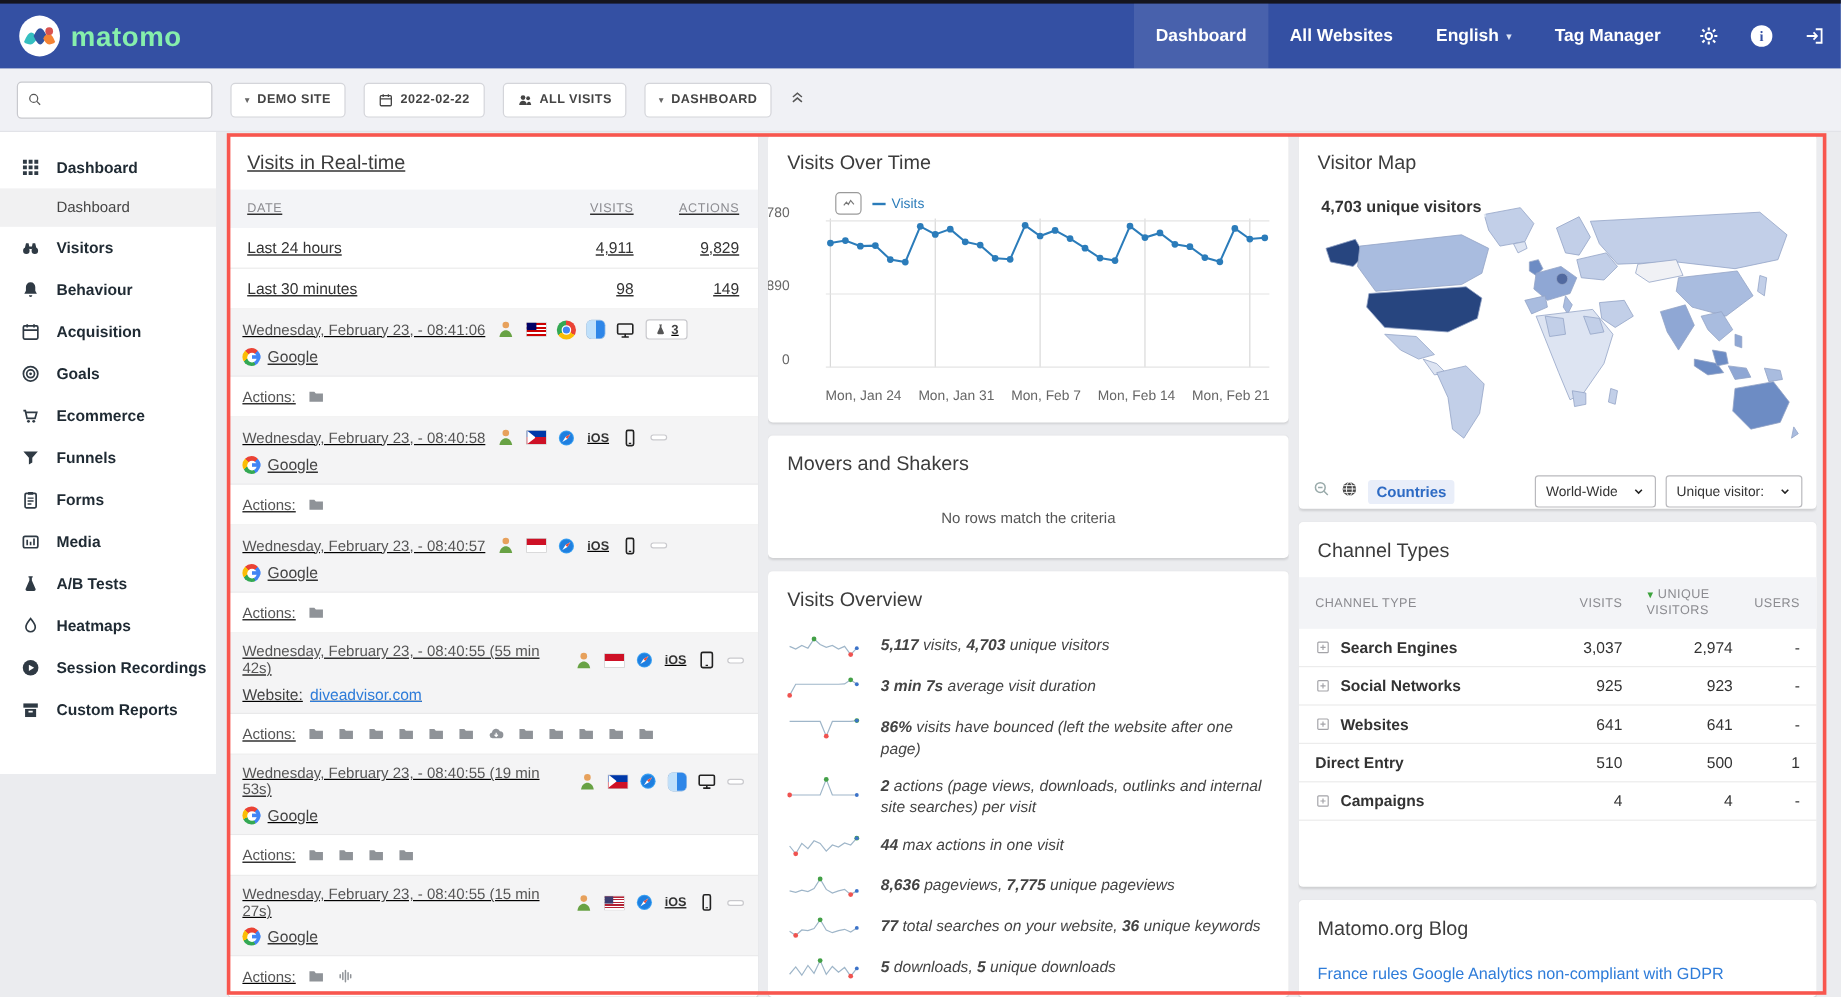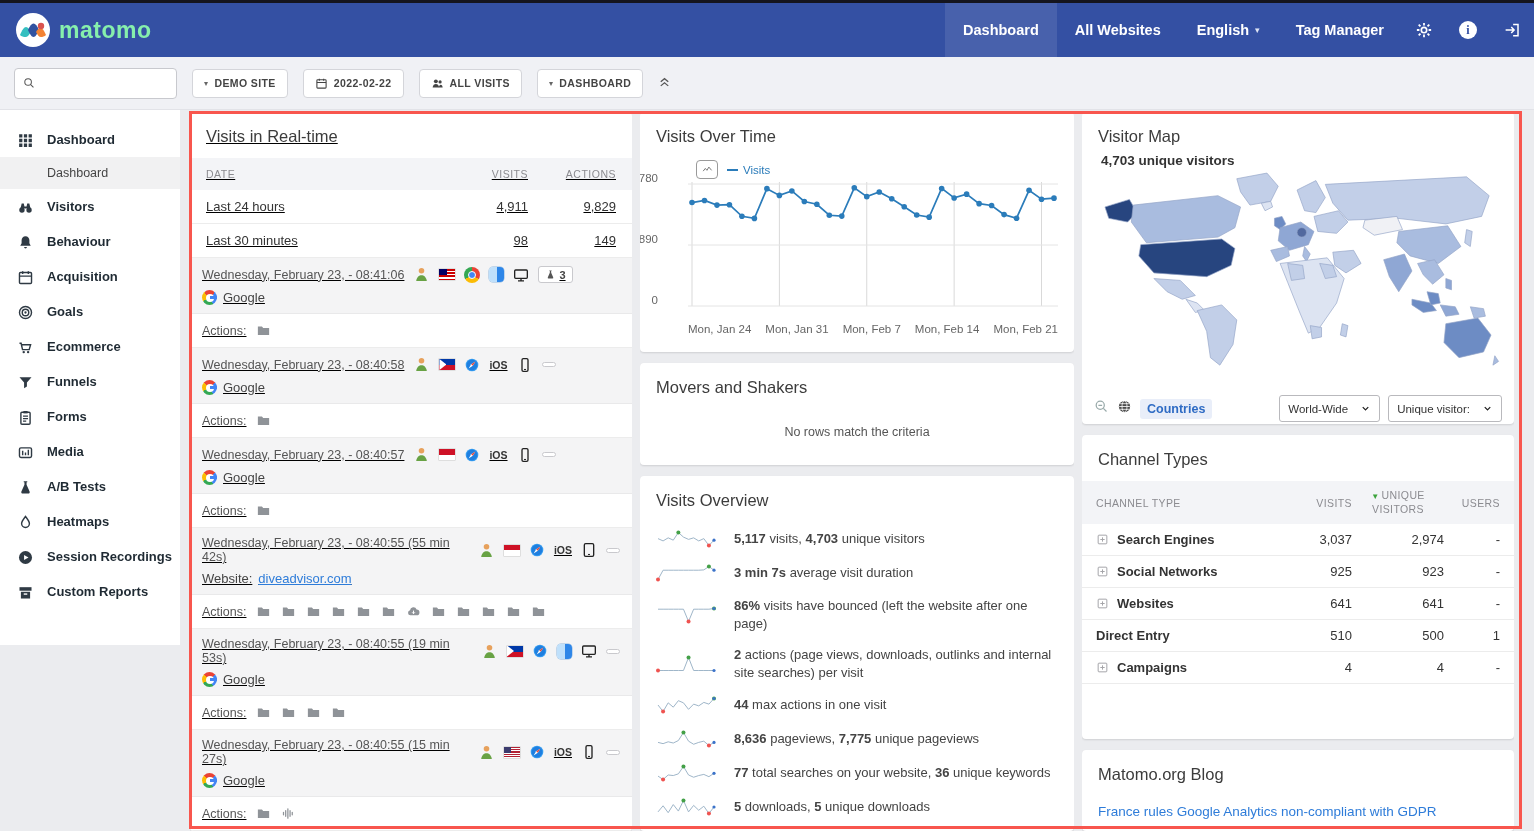--- a/index.html
+++ b/index.html
@@ -115,27 +115,27 @@
   .ylabs span { position:absolute; right:24px; font-size:11.5px; color:#666; }
   .xlabs { display:flex; justify-content:space-between; margin:3px 0 0 48px; width:370px;
     font-size:11.5px; color:#666; }
 
   
   #movers-card { flex:0 0 102px; }
   .movers-empty { text-align:center; font-size:12.5px; color:#555; padding-top:16px; }
 
   
   #ov-card { flex:1 1 auto; }
-  .ov-row { display:flex; align-items:center; gap:14px; padding:7px 16px; }
+  .ov-row { display:flex; gap:14px; padding:7px 16px;font-style:italic; }
   .ov-row .spark { flex:0 0 64px; }
   .ov-text { font-size:13px; color:#444; line-height:1.35; }
 
   
   #map-card { flex:0 0 312px; position:relative; }
-  .map-overlay { position:absolute; left:16px; top:40px; font-size:13.5px; font-weight:bold; color:#333;
+  .map-overlay { position:absolute; left:16px; top:52px; font-size:13.5px; font-weight:bold; color:#333;
     background:rgba(255,255,255,.7); padding:1px 3px; z-index:2; }
   .map-foot { display:flex; align-items:center; gap:8px; padding:7px 12px 0; }
   .map-foot .mf-ic { color:#9aa; } .map-foot .mf-ic svg { width:15px; height:15px; }
   .mf-globe { color:#4a4a4a; } .mf-globe svg { width:15px; height:15px; }
   .countries-chip { background:#e9eef9; border-radius:3px; padding:3px 7px; font-size:12.5px;
     color:#2e6bc4; font-weight:bold; cursor:pointer; }
   .map-foot .spacer { flex:1; }
   .mapselect { border:1px solid #b9b9bd; border-radius:3px; background:#fff; height:27px; padding:0 8px;
     font-size:11.5px; color:#333; display:flex; gap:12px; align-items:center; cursor:pointer; }
   .mapselect svg { width:11px; height:11px; color:#222; }

